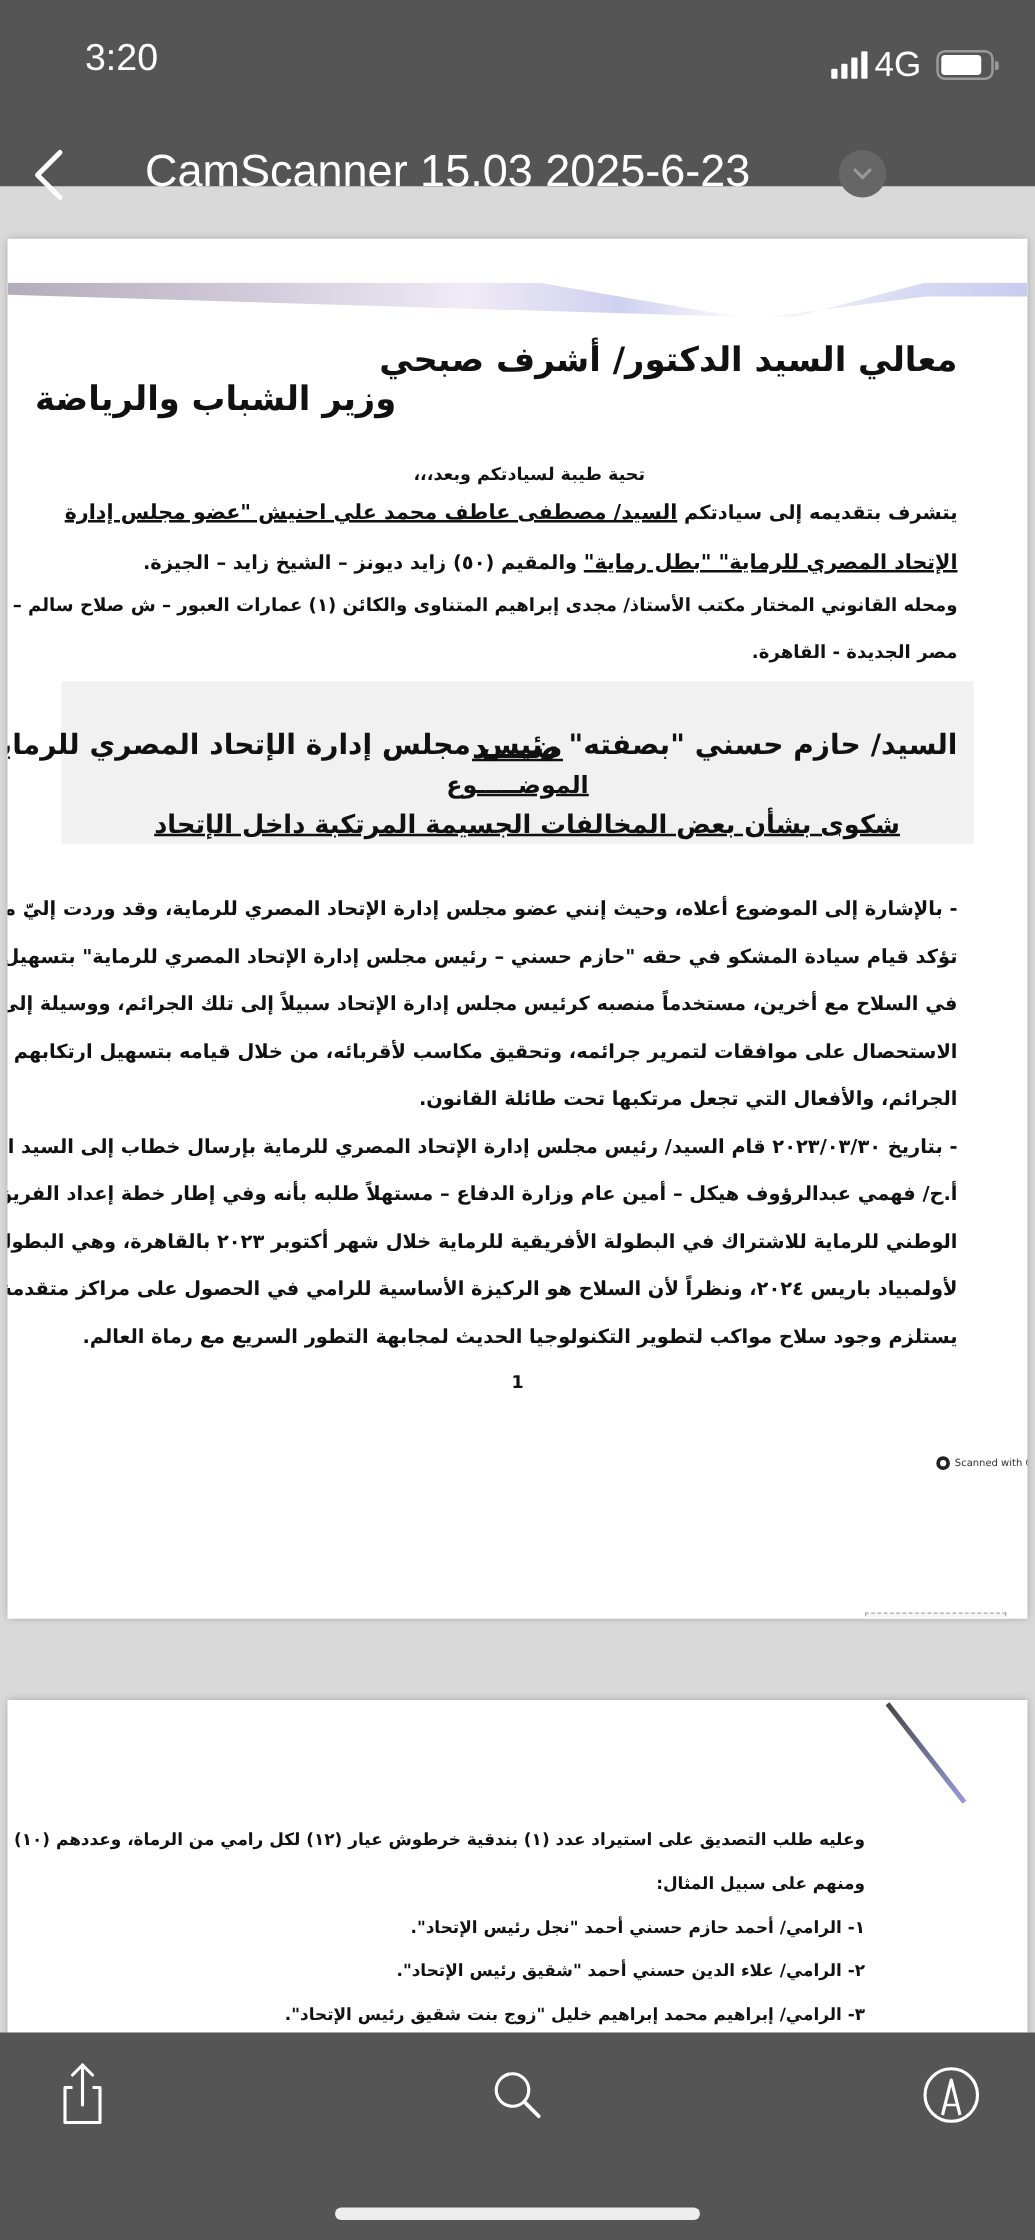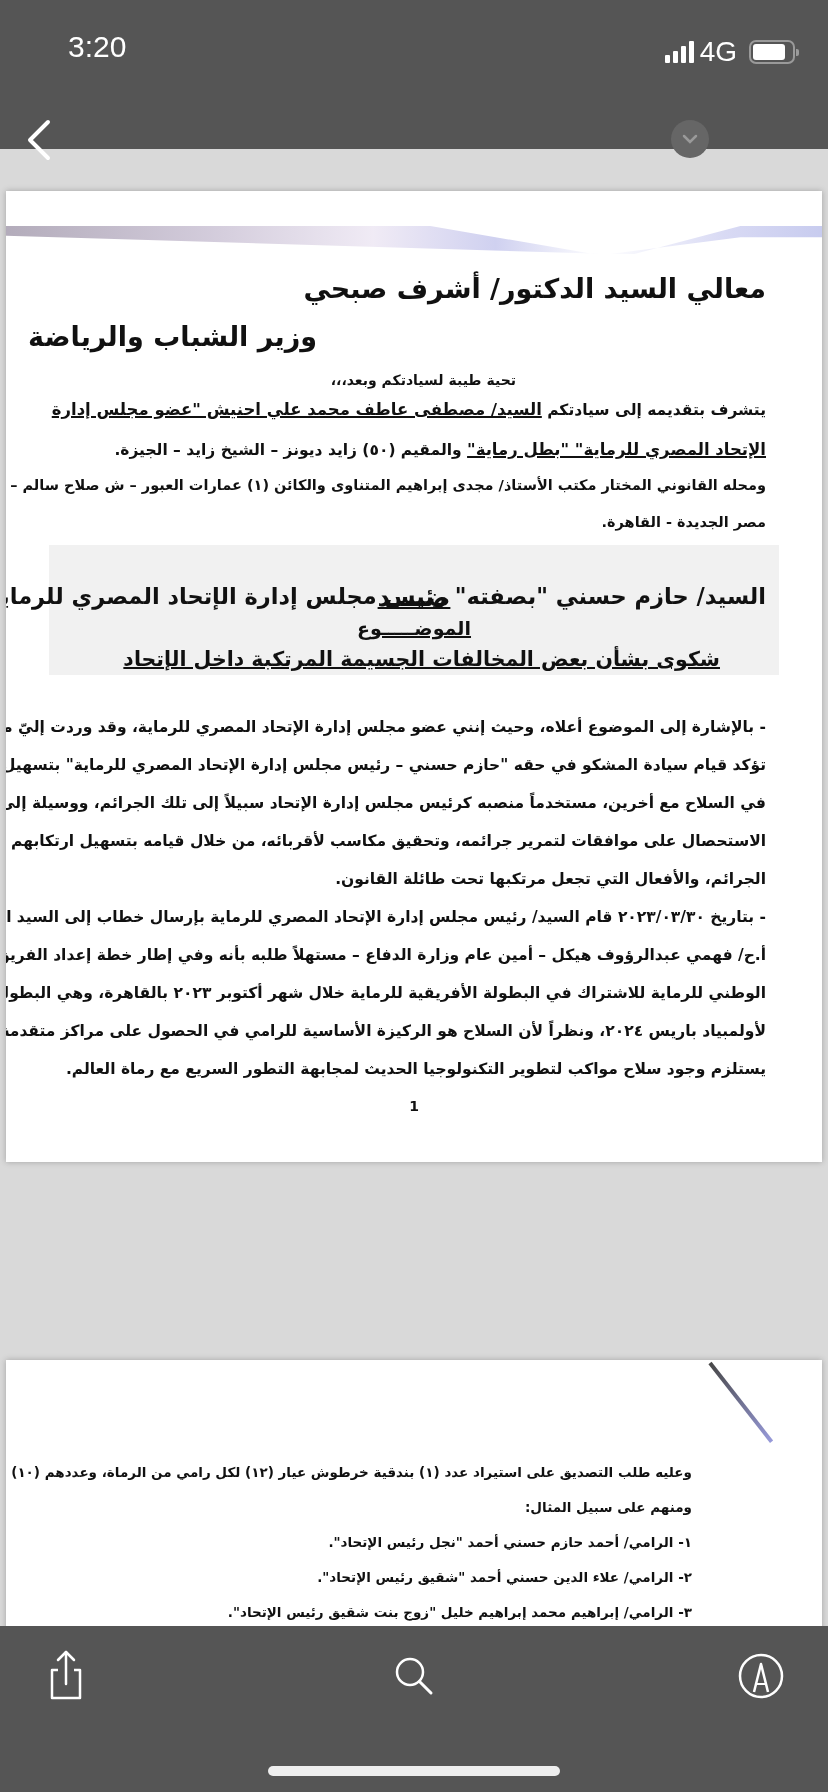--- a/index.html
+++ b/index.html
@@ -33,21 +33,21 @@
   .title-chevron {
     position: absolute; left: 671px; top: 120px; width: 38px; height: 38px; border-radius: 50%;
     background: #666; display: flex; align-items: center; justify-content: center; cursor: pointer;
   }
   
   .page {
     position: absolute; left: 6px; width: 816px; background: #fff;
     box-shadow: 0 0 6px rgba(0,0,0,0.25);
     overflow: hidden;
   }
-  .page1 { top: 191px; height: 971px; }
+  .page1 { top: 191px; height: 1104px; }
   .page2 { top: 1360px; height: 300px; }
   .scan-streak {
     position: absolute; left: 0; top: 35px; width: 816px; height: 28px;
     background: linear-gradient(90deg, #8a7f96 0%, #bbb0c8 25%, #e8e0f0 45%, #b6b8e8 60%, #ffffff 73%, #c4c6ee 88%, #aab0e6 100%);
     opacity: 0.65;
     clip-path: polygon(0 0, 52% 0, 72% 100%, 77% 100%, 90% 0, 100% 0, 100% 40%, 90% 40%, 74% 100%, 0 35%);
   }
   .doc {
     position: absolute; left: 0; top: 0; width: 816px; direction: rtl; color: #111;
     font-family: "DejaVu Sans", sans-serif;
@@ -92,32 +92,33 @@
         <span style="height:22px"></span>
     </div>
     <span class="net">4G</span>
     <div class="battery"></div>
   </div>
   <div class="back-btn">
     <svg width="34" height="48" viewBox="0 0 34 48">
       <polyline points="26,6 8,24 26,42" fill="none" stroke="#fff" stroke-width="4" stroke-linecap="round" stroke-linejoin="round"></polyline>
     </svg>
   </div>
+  <div class="title">CamScanner 15.03 2025-6-23</div>
   <div class="title-chevron">
     <svg width="18" height="12" viewBox="0 0 18 12">
       <polyline points="3,3 9,9 15,3" fill="none" stroke="#9a9a9a" stroke-width="2.5" stroke-linecap="round"></polyline>
     </svg>
   </div>
 </div>
 
 <div class="page page1">
   <div class="scan-streak"></div>
   <div class="doc">
     <div class="line h-title" style="top:82px; right:56px;">معالي السيد الدكتور/ أشرف صبحي</div>
-    <div class="line h-title" style="top:130px; right:505px;">وزير الشباب والرياضة</div>
+    <div class="line h-title" style="top:113px; right:505px;">وزير الشباب والرياضة</div>
     <div class="line body-txt" style="top:181px; right:306px; font-size:14px;">تحية طيبة لسيادتكم وبعد،،،</div>
 
     <div class="line body-txt" style="top:209px; right:56px; left:50px;">
       <span>يتشرف بتقديمه إلى سيادتكم</span>
       <span class="u" style="font-size:16.5px;">السيد/ مصطفى عاطف محمد علي احنيش "عضو مجلس إدارة</span>
     </div>
     <div class="line body-txt" style="top:249px; right:56px;">
       <span class="u" style="font-size:16.5px;">الإتحاد المصري للرماية" "بطل رماية"</span>
       <span>والمقيم (٥٠) زايد ديونز – الشيخ زايد – الجيزة.</span>
     </div>

